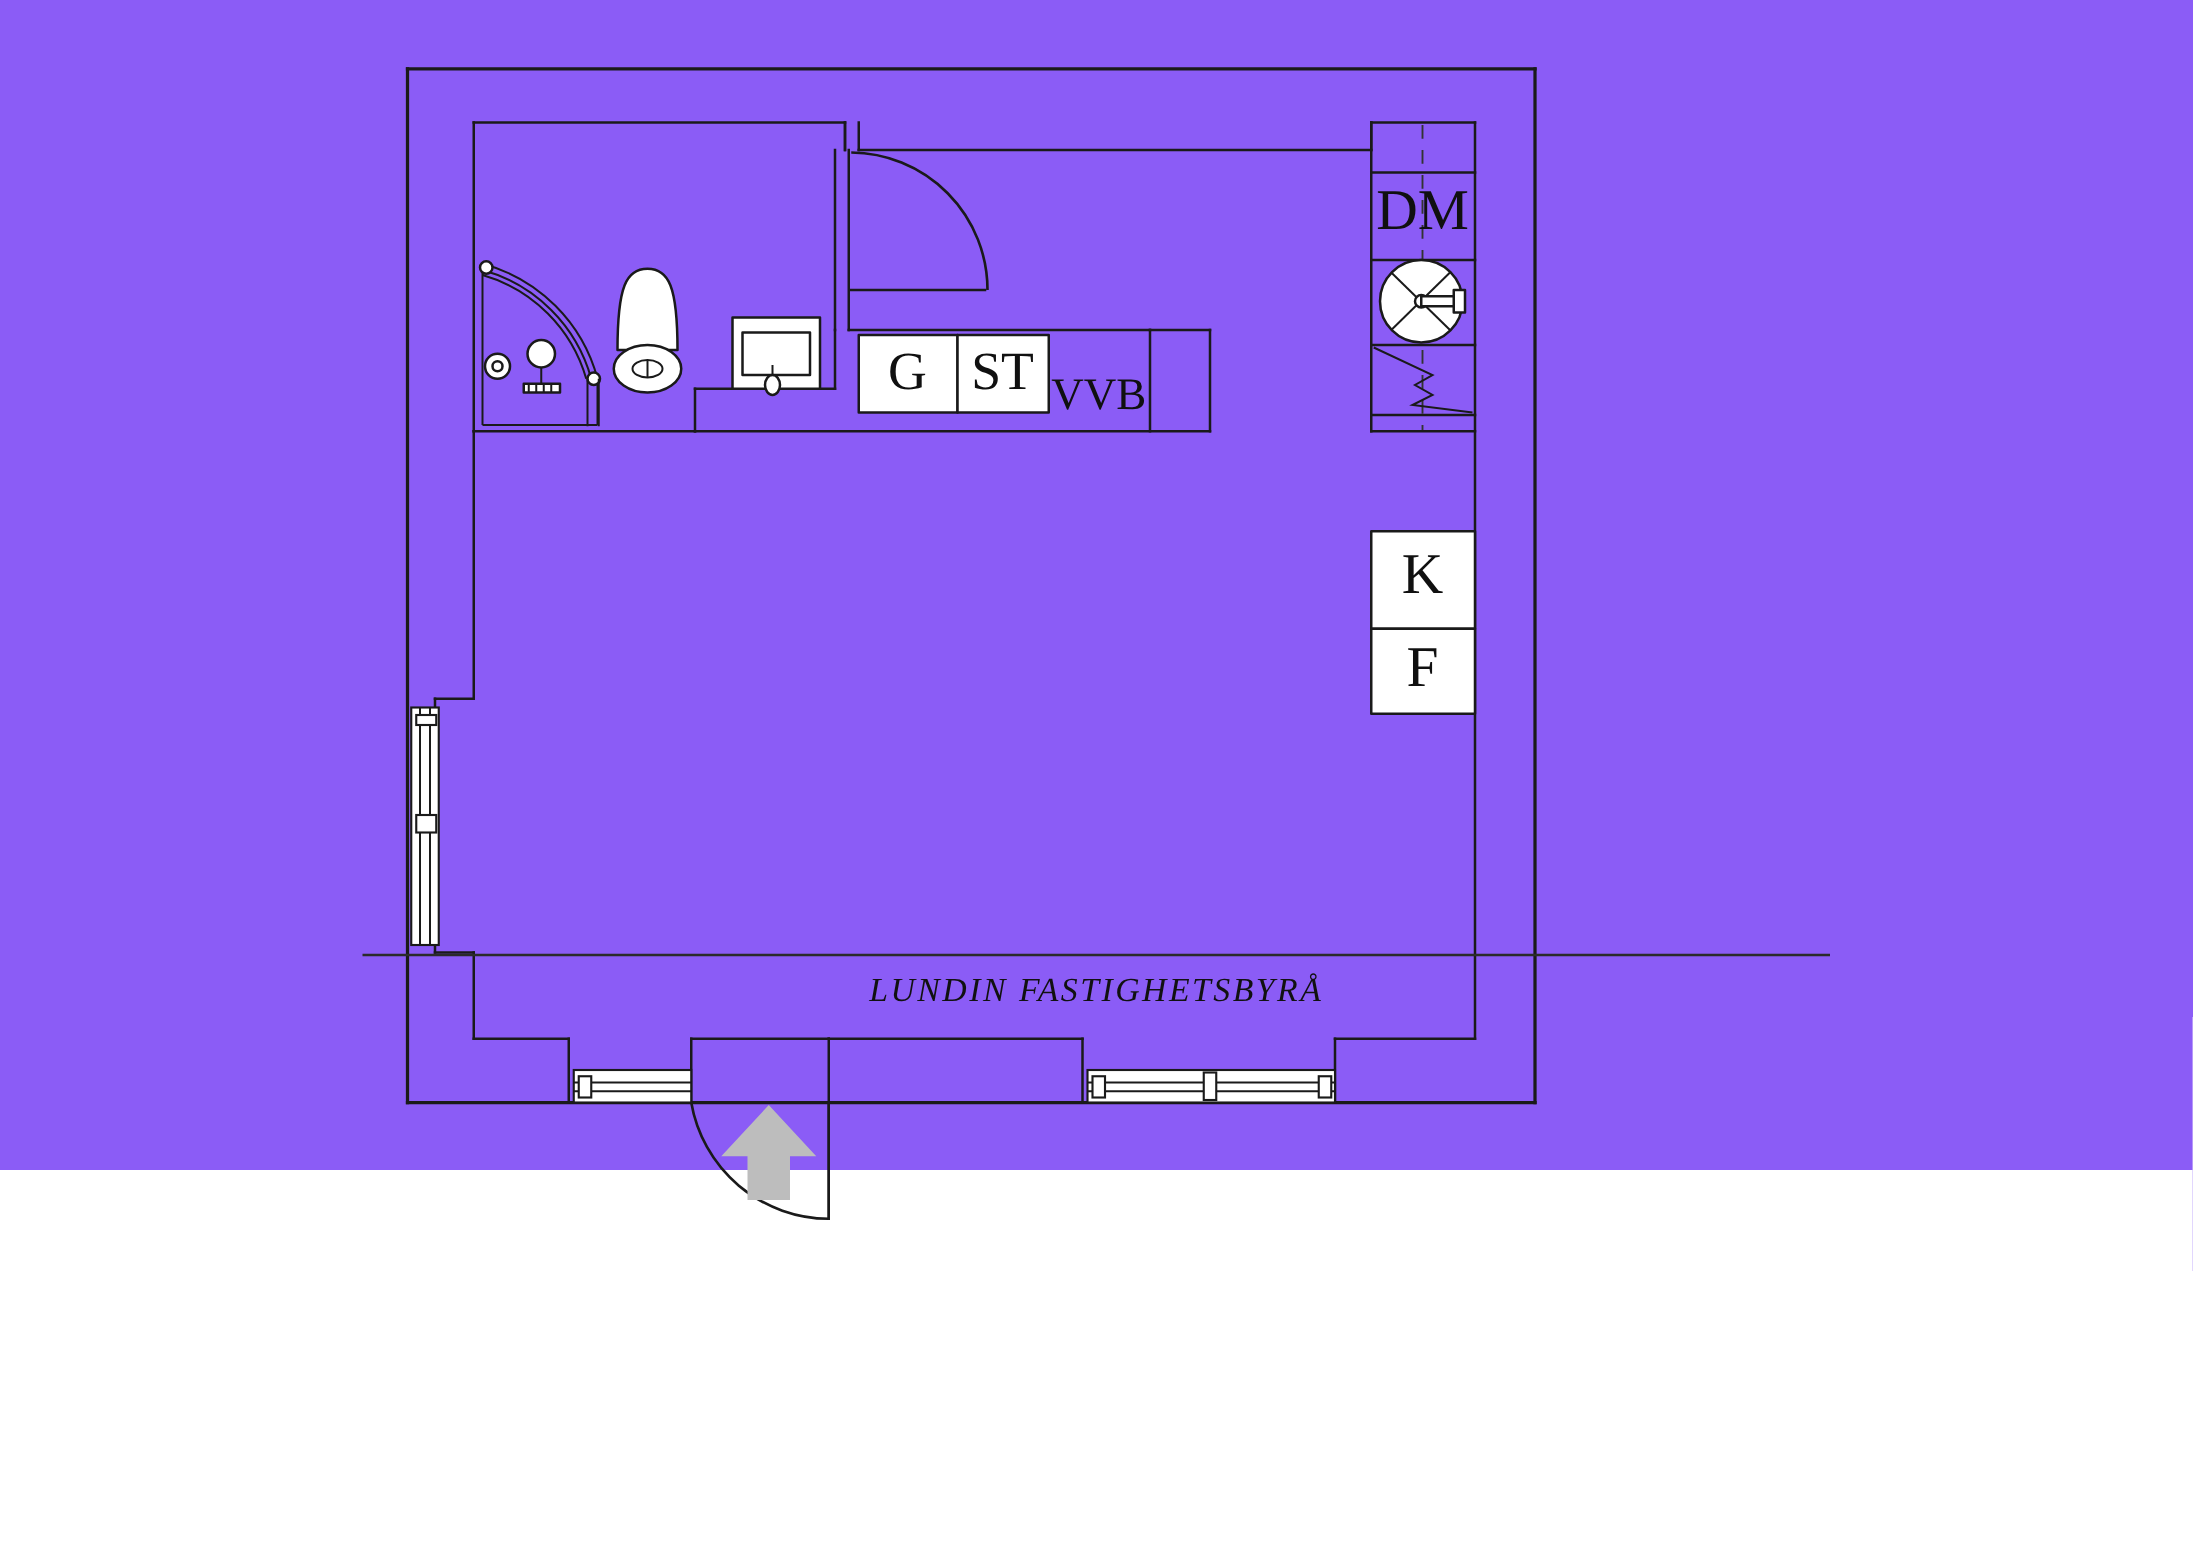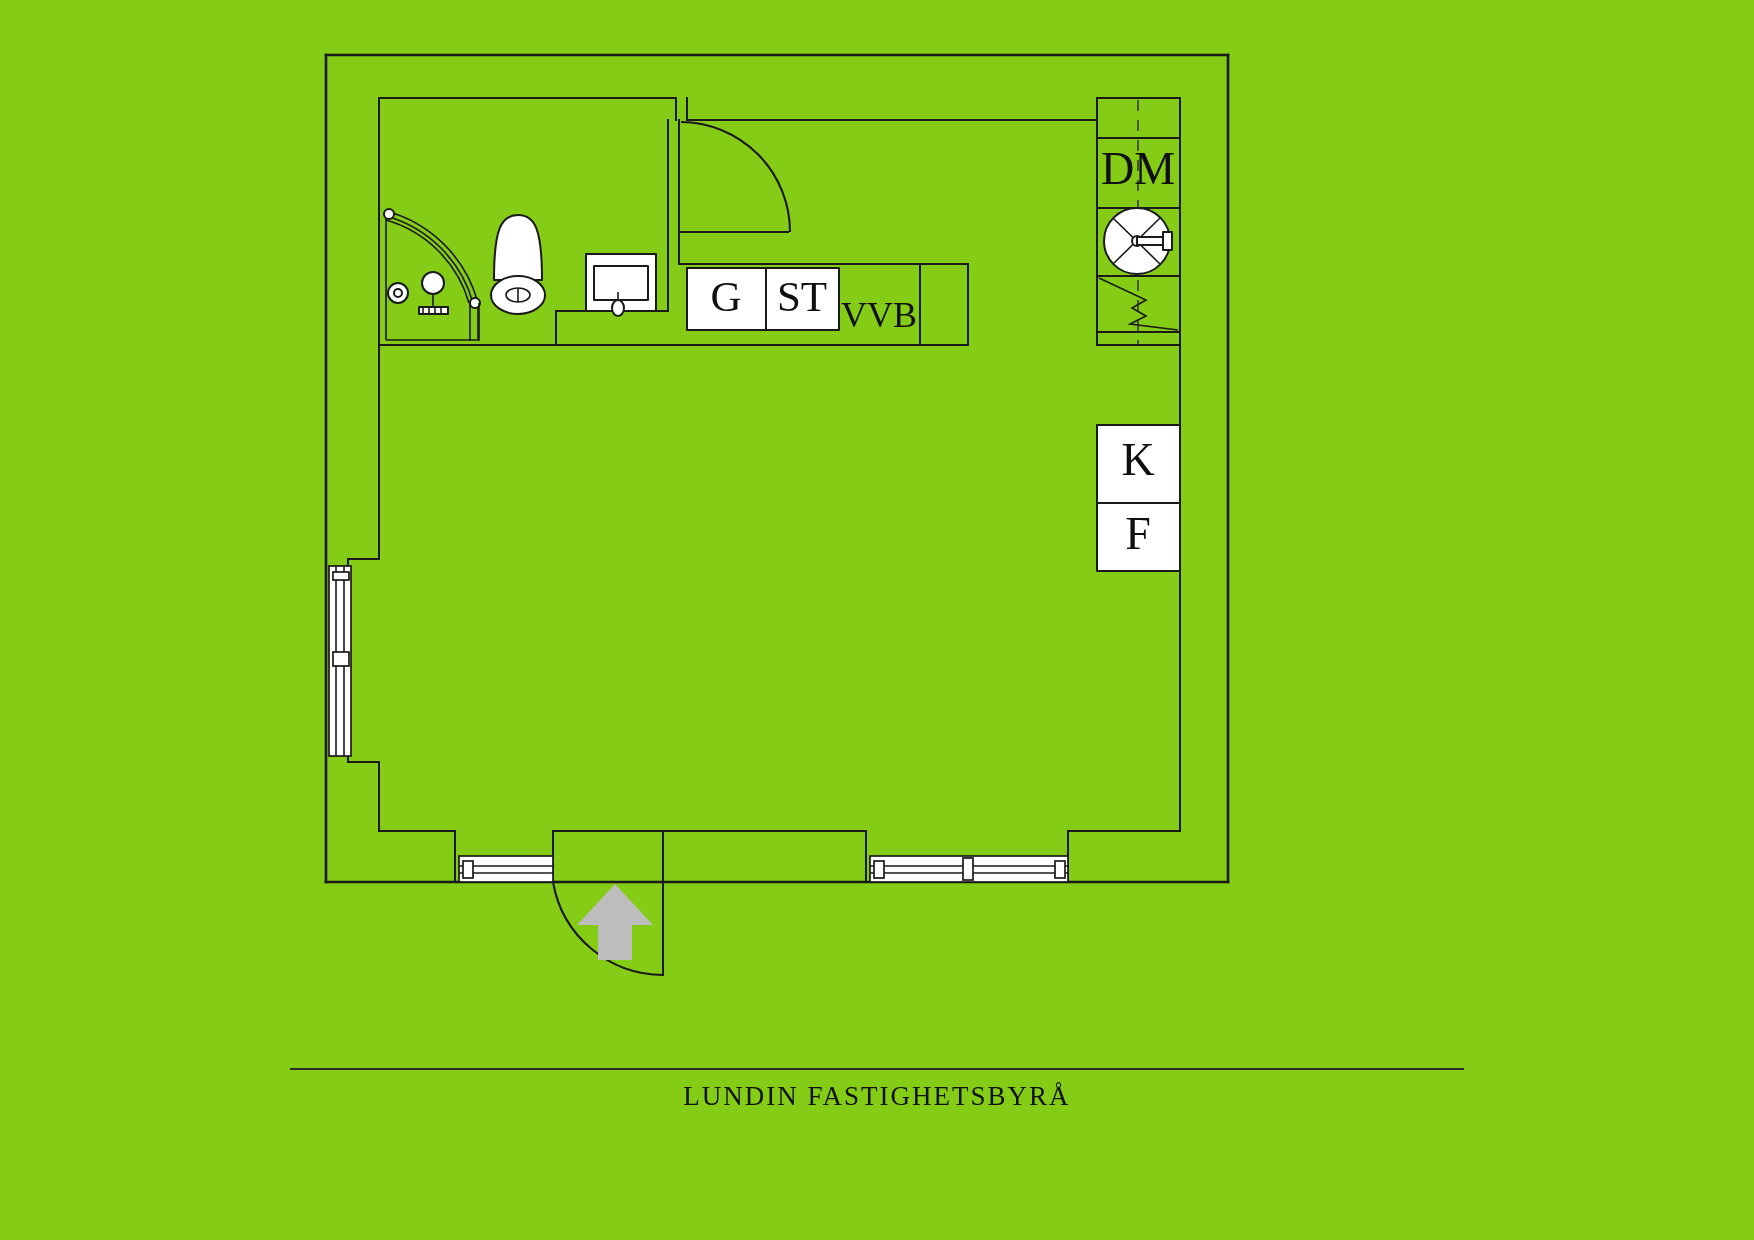--- a/index.html
+++ b/index.html
@@ -9,22 +9,22 @@
   }
   body {
     width: 1754px;
     height: 1240px;
     font-family: "Liberation Serif", serif;
     overflow: hidden;
   }
   #plan-root {
     position: relative;
     width: 1754px;
-    height: 1240px;
-    background: #84cc16;
+    height: 936px;
+    background: #8b5cf6;
   }
   svg#floorplan-svg {
     display: block;
     width: 1754px;
     height: 1240px;
   }
   .wall {
     fill: none;
     stroke: #1a1a1a;
     stroke-width: 2.6;
@@ -98,20 +98,21 @@
     margin: 0 0 4px 0;
     line-height: 1.25;
   }
   .caption-brand {
     font-family: "Liberation Serif", serif;
     font-size: 27px;
     color: #111111;
     letter-spacing: 2.0px;
     margin: 0;
     line-height: 1.2;
+    font-style: italic;
   }
 </style>
 </head>
 <body>
 
 <div id="plan-root">
 
   <svg id="floorplan-svg" viewBox="0 0 1754 1240" xmlns="http://www.w3.org/2000/svg">
 
     <g>

